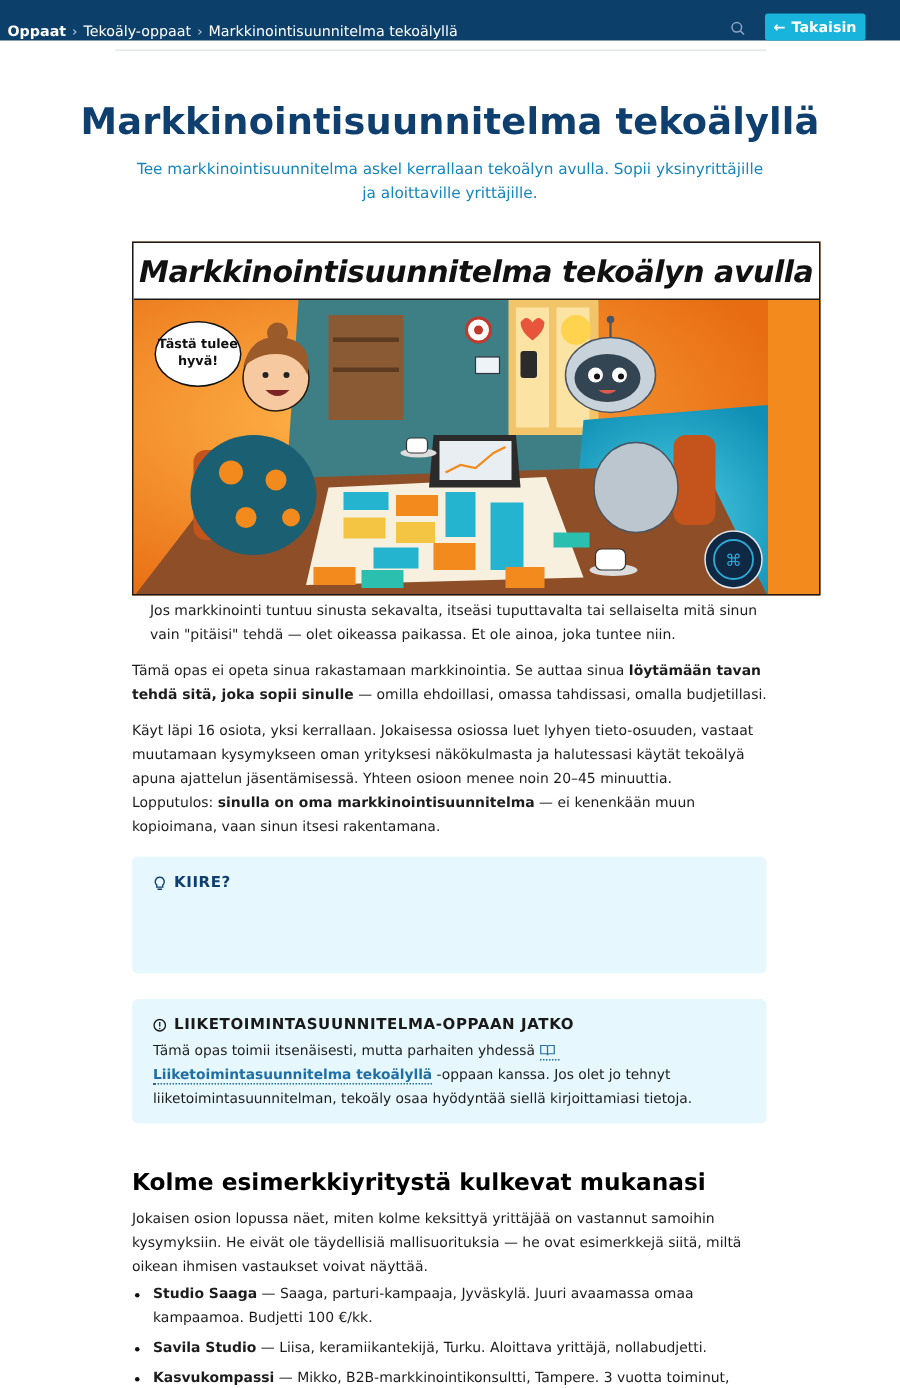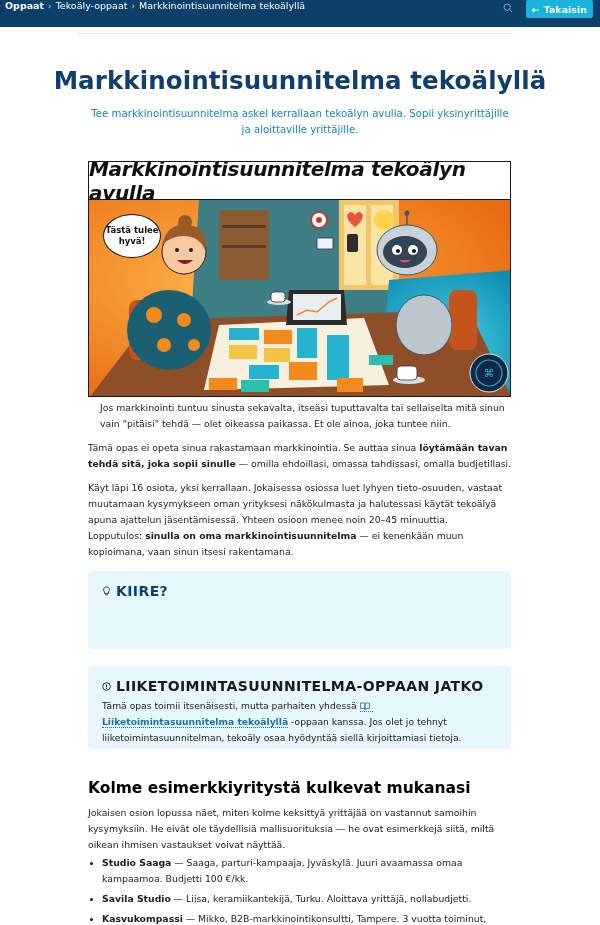--- a/index.html
+++ b/index.html
@@ -1,22 +1,22 @@
 <!DOCTYPE html>
 <html><head>
   <meta charset="utf-8">
   <style>
     * { box-sizing: border-box; margin: 0; padding: 0; }
     html, body { width: 600px; height: 925px; overflow: hidden; background: #ffffff; }
     body { font-family: "DejaVu Sans", sans-serif; color: #1a1a1a; position: relative; }
 
     .topbar {
       position: absolute; left: 0; top: 0; width: 600px; height: 27px;
-      background: #0d3f6b; display: flex; align-items: flex-start;
-      padding: 0 7px 0 5px;
+      background: #0d3f6b; display: flex; align-items: flex-end;
+      padding: 0 23px 0 5px;
     }
     .breadcrumb { display: flex; align-items: center; font-size: 9.5px; color: #ffffff; white-space: nowrap; flex: 1; }
     .breadcrumb .crumb-root { font-weight: bold; }
     .breadcrumb .sep { margin: 0 4px; color: #c0d4e6; font-size: 9px; }
     .search-btn { width: 16px; height: 16px; margin-right: 10px; display: flex; align-items: center; justify-content: center; cursor: pointer; }
     .back-btn {
       background: #19b4dc; color: #fff; font-size: 9.5px; font-weight: bold;
       height: 18px; padding: 0 6px; border-radius: 2px; display: flex; align-items: center; gap: 4px; cursor: pointer;
     }
 
@@ -25,21 +25,21 @@
     .page-title {
       position: absolute; left: 0; top: 66px; width: 600px; text-align: center;
       font-family: "DejaVu Sans", sans-serif; font-weight: bold; font-size: 24.5px; color: #0f3f6e; letter-spacing: 0.1px;
     }
     .subtitle {
       position: absolute; left: 90px; top: 106px; width: 420px; text-align: center;
       font-size: 10.2px; line-height: 16px; color: #1486bd;
     }
 
     .hero {
-      position: absolute; left: 88px; top: 161px; width: 423px; height: 236px;
+      position: absolute; left: 88px; top: 161px; width: 459px; height: 236px;
       border: 1.5px solid #1a1a1a; overflow: hidden; background: #f28a1e;
     }
     .hero-title {
       position: absolute; left: 0; top: 0; width: 100%; height: 38px; background: #fff;
       border-bottom: 1.5px solid #1a1a1a; display: flex; align-items: center; justify-content: center;
       font-size: 20px; font-weight: bold; font-style: italic; color: #111; letter-spacing: -0.3px;
     }
     .hero-scene { position: absolute; left: 0; top: 38px; width: 100%; height: 198px; }
     .bubble {
       position: absolute; background: #fff; border: 1.5px solid #111; border-radius: 50%;
@@ -53,21 +53,21 @@
     .p2 { top: 440px; }
     .p3 { top: 480px; }
     .p4 { top: 528px; }
 
     .callout {
       position: absolute; left: 88px; width: 423px; background: #e6f7fd; border-radius: 4px;
       padding: 10px 14px;
     }
     .callout-1 { top: 571px; height: 78px; }
     .callout-2 { top: 666px; height: 83px; }
-    .callout-head { display: flex; align-items: center; gap: 5px; font-size: 14px; font-weight: bold; letter-spacing: 0.4px; margin-top: 2px; margin-bottom: 4px; }
+    .callout-head { display: flex; align-items: center; gap: 5px; font-size: 10px; font-weight: bold; letter-spacing: 0.4px; margin-top: 2px; margin-bottom: 4px; }
     .callout-1 .callout-head { color: #0f3f6e; }
     .callout-2 .callout-head { color: #1a1a1a; }
     .callout-body { font-size: 9.2px; line-height: 16px; color: #1c1c1c; }
     .link-u { color: #1f6fa6; text-decoration: underline; cursor: pointer; }
     .link-book { color: #1f6fa6; font-weight: bold; border-bottom: 1px dotted #1f6fa6; cursor: pointer; }
 
     .h2 { position: absolute; left: 88px; top: 779px; font-size: 15.5px; font-weight: bold; color: #000000; }
     .p5 { top: 805px; }
 
     .examples { position: absolute; left: 88px; top: 855px; width: 424px; list-style: none; }

